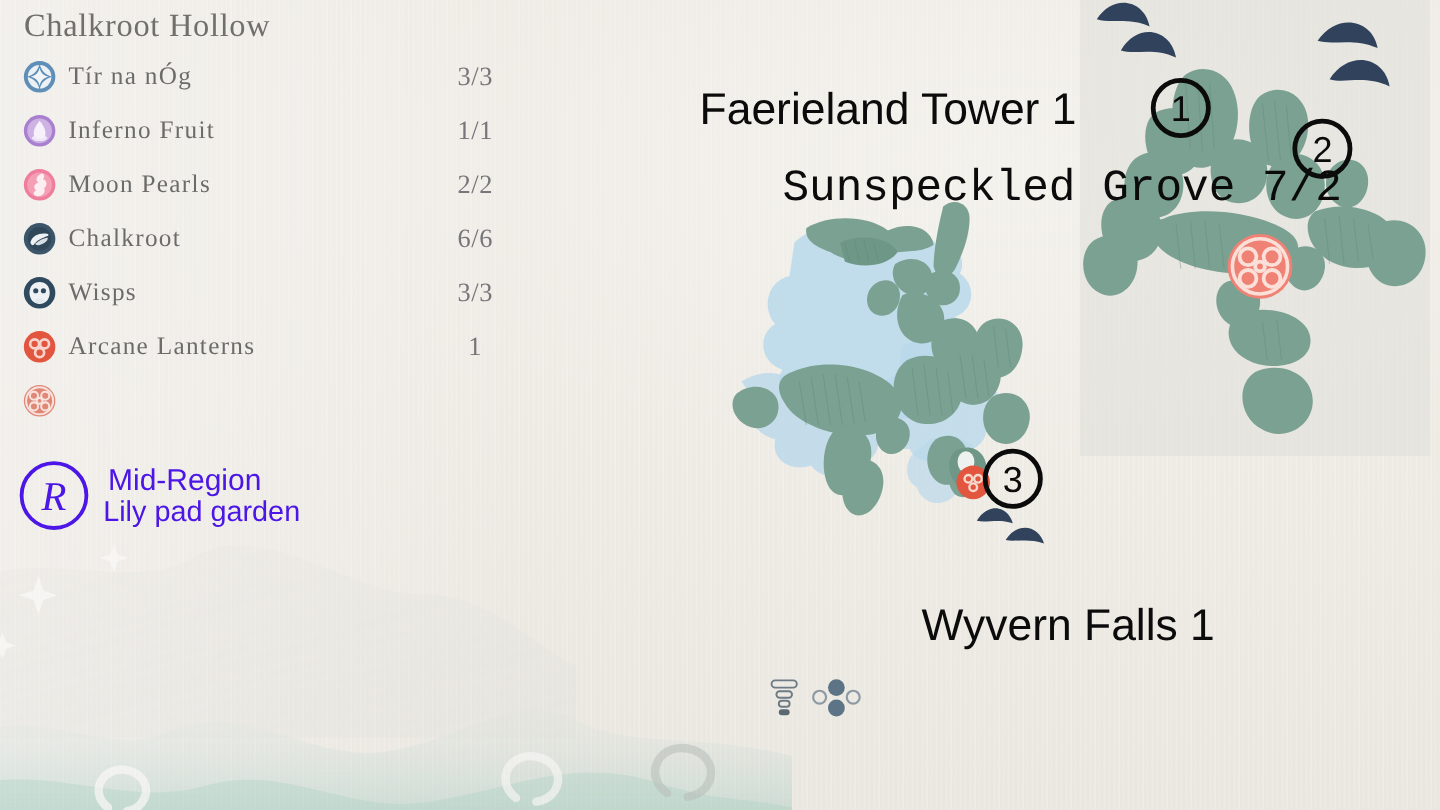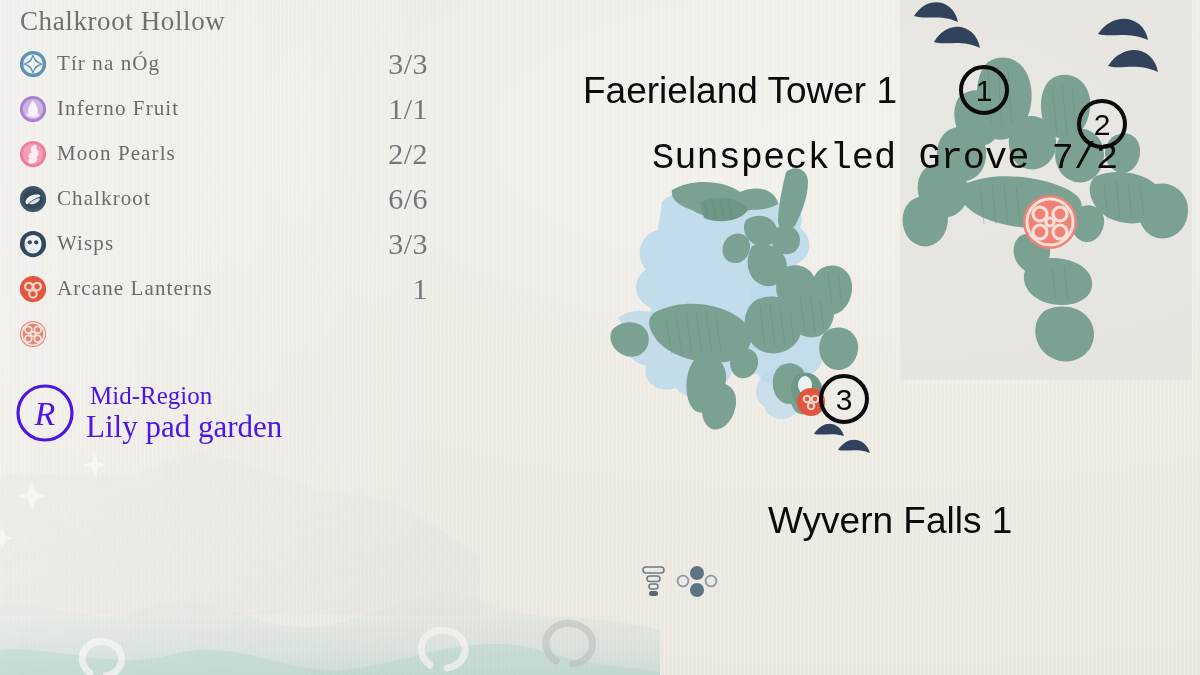--- a/index.html
+++ b/index.html
@@ -46,30 +46,30 @@
   .rows{display:flex;flex-direction:column;}
   .row{display:flex;align-items:center;height:45px;}
   .row .ico{width:30px;height:30px;flex:0 0 30px;margin-right:9px;display:block;}
   .row .lbl{
     font-family:"Liberation Serif", serif;
     font-size:21px;color:#6b6b69;letter-spacing:1.1px;flex:1 1 auto;
     white-space:nowrap;
   }
   .row .val{
     font-family:"Liberation Serif", serif;
-    font-size:30px;color:#76767a;letter-spacing:.5px;text-align:right;
+    font-size:22px;color:#76767a;letter-spacing:.5px;text-align:center;
     min-width:64px;
   }
 
   
   .annot{position:absolute;left:14px;top:382px;display:flex;align-items:center;}
   .annot .circR{width:62px;height:62px;flex:0 0 62px;margin-right:10px;}
-  .annot .txt{display:flex;flex-direction:column;justify-content:center;font-family:Liberation Serif, serif;}
+  .annot .txt{display:flex;flex-direction:column;justify-content:center;}
   .annot .t1{font-size:25px;color:#4b16e6;line-height:1.12;margin-left:4px;}
-  .annot .t2{font-size:31px;color:#4b16e6;line-height:1.12;}
+  .annot .t2{font-size:24px;color:#4b16e6;line-height:1.12;}
 
   
   .blk{position:absolute;color:#0b0b0b;font-size:37px;white-space:nowrap;
        font-family:"Liberation Sans", sans-serif;}
   #ann-tower{left:583px;top:70px;}
   #ann-grove{left:652px;top:137px;font-family:Liberation Mono, monospace;}
   #ann-wyvern{left:768px;top:500px;}
   .circnum{position:absolute;width:56px;height:56px;}
   #num1{left:956px;top:62px;}
   #num2{left:1074px;top:96px;}

